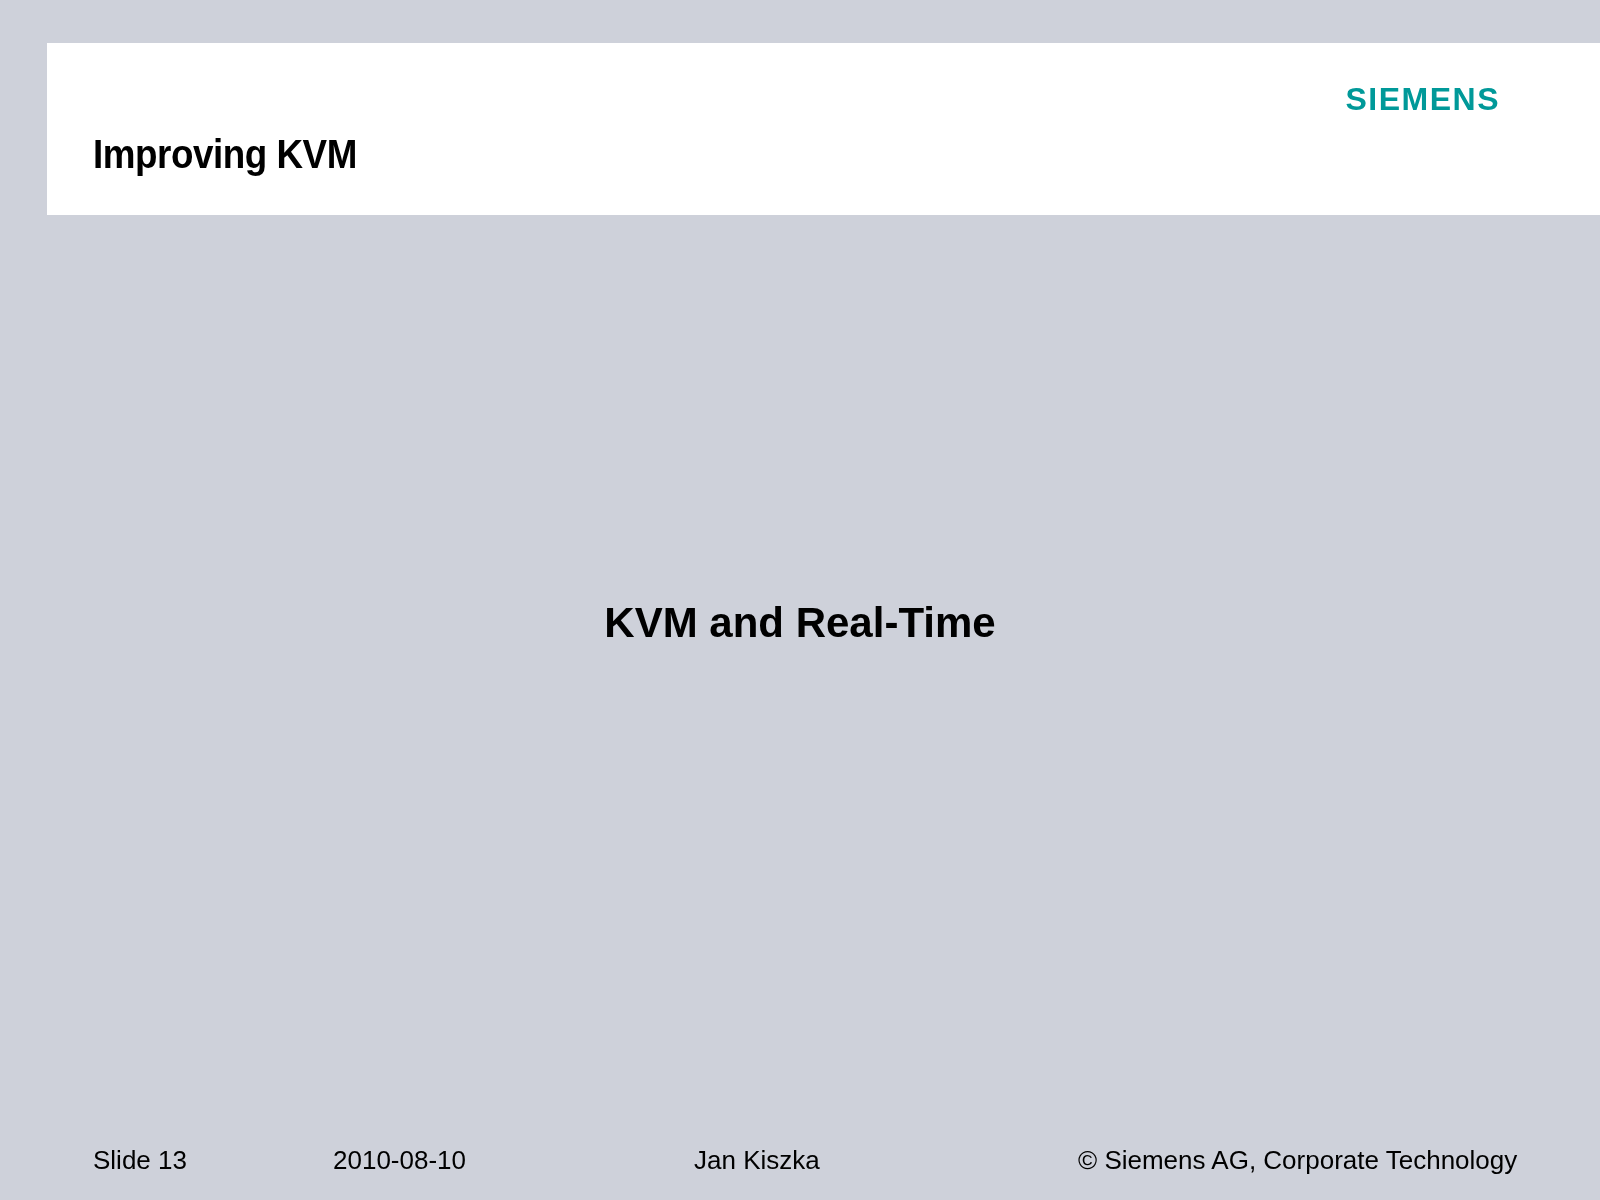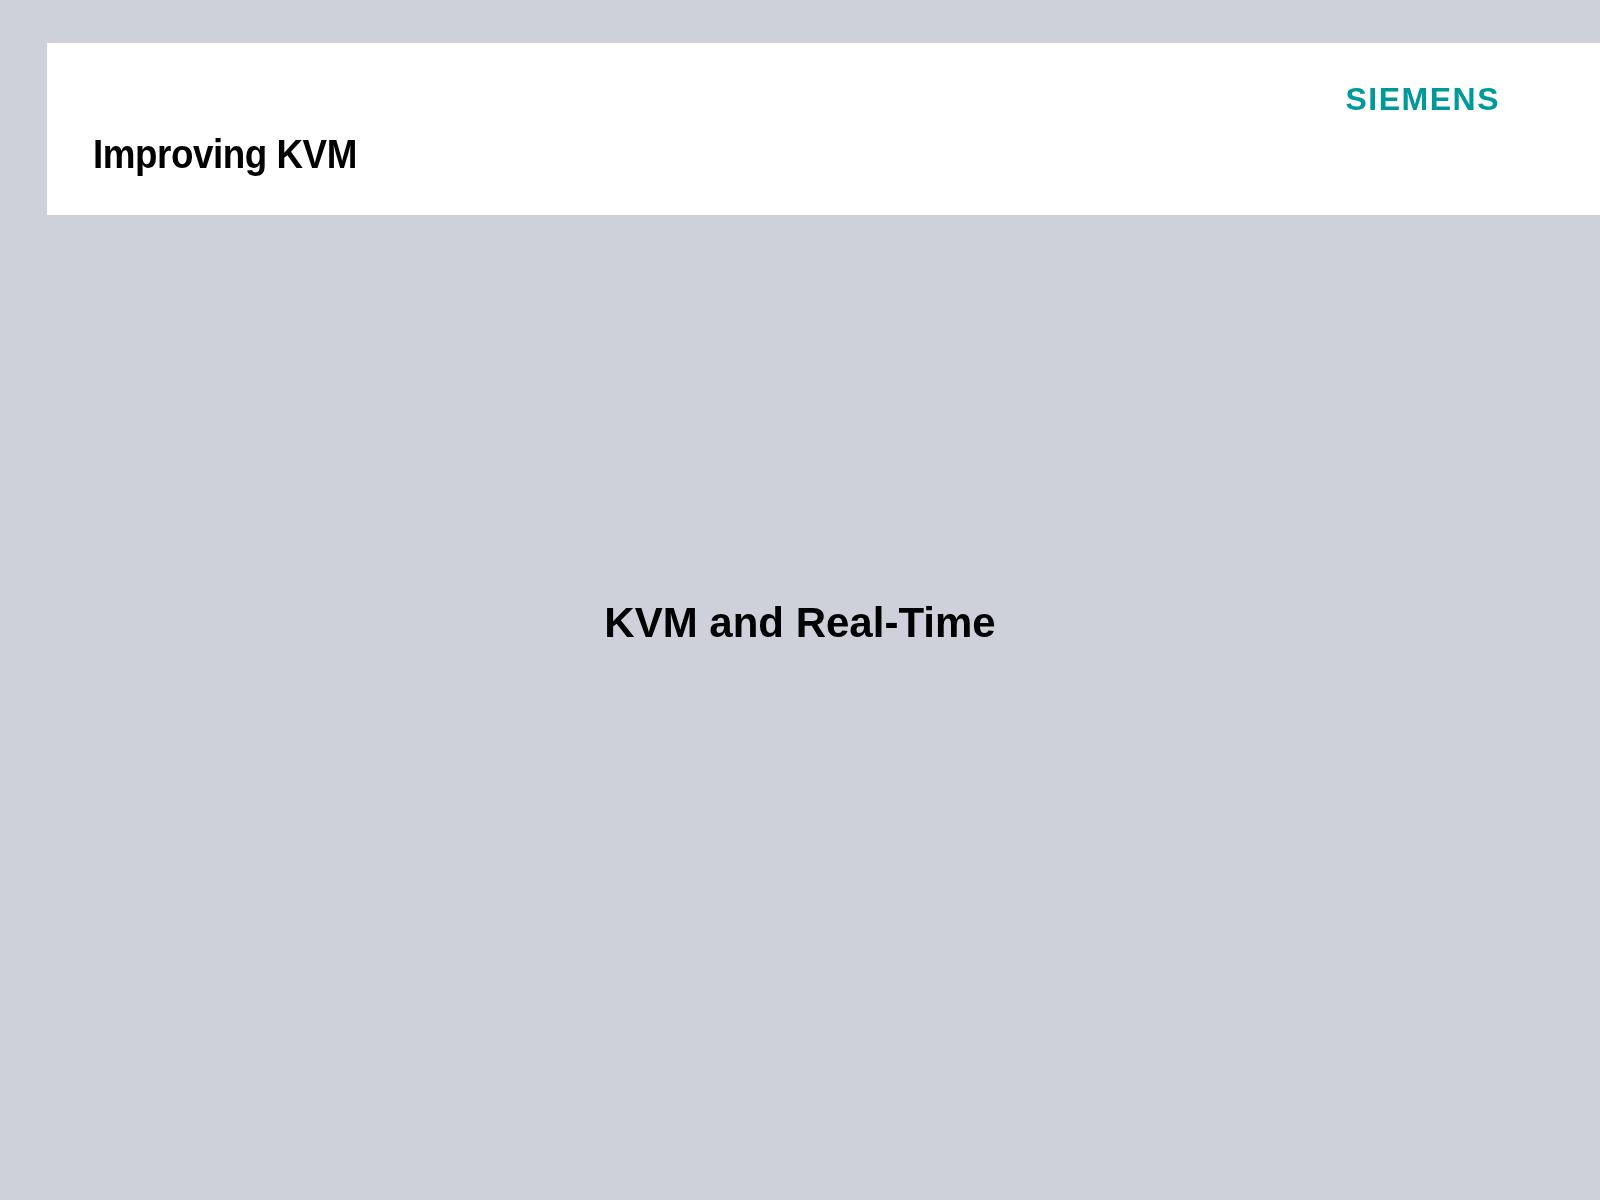--- a/index.html
+++ b/index.html
@@ -106,14 +106,20 @@
 
   <div class="header-band">
     <div class="header-title">Improving KVM</div>
     <div class="siemens-logo">SIEMENS</div>
   </div>
 
   <div class="content-area">
     <div class="center-title">KVM and Real-Time</div>
   </div>
 
+  <div class="footer">
+    <div class="footer-item footer-slide">Slide 13</div>
+    <div class="footer-item footer-date">2010-08-10</div>
+    <div class="footer-item footer-author">Jan Kiszka</div>
+    <div class="footer-item footer-copy">© Siemens AG, Corporate Technology</div>
+  </div>
 
 </div>
 
 </body></html>

